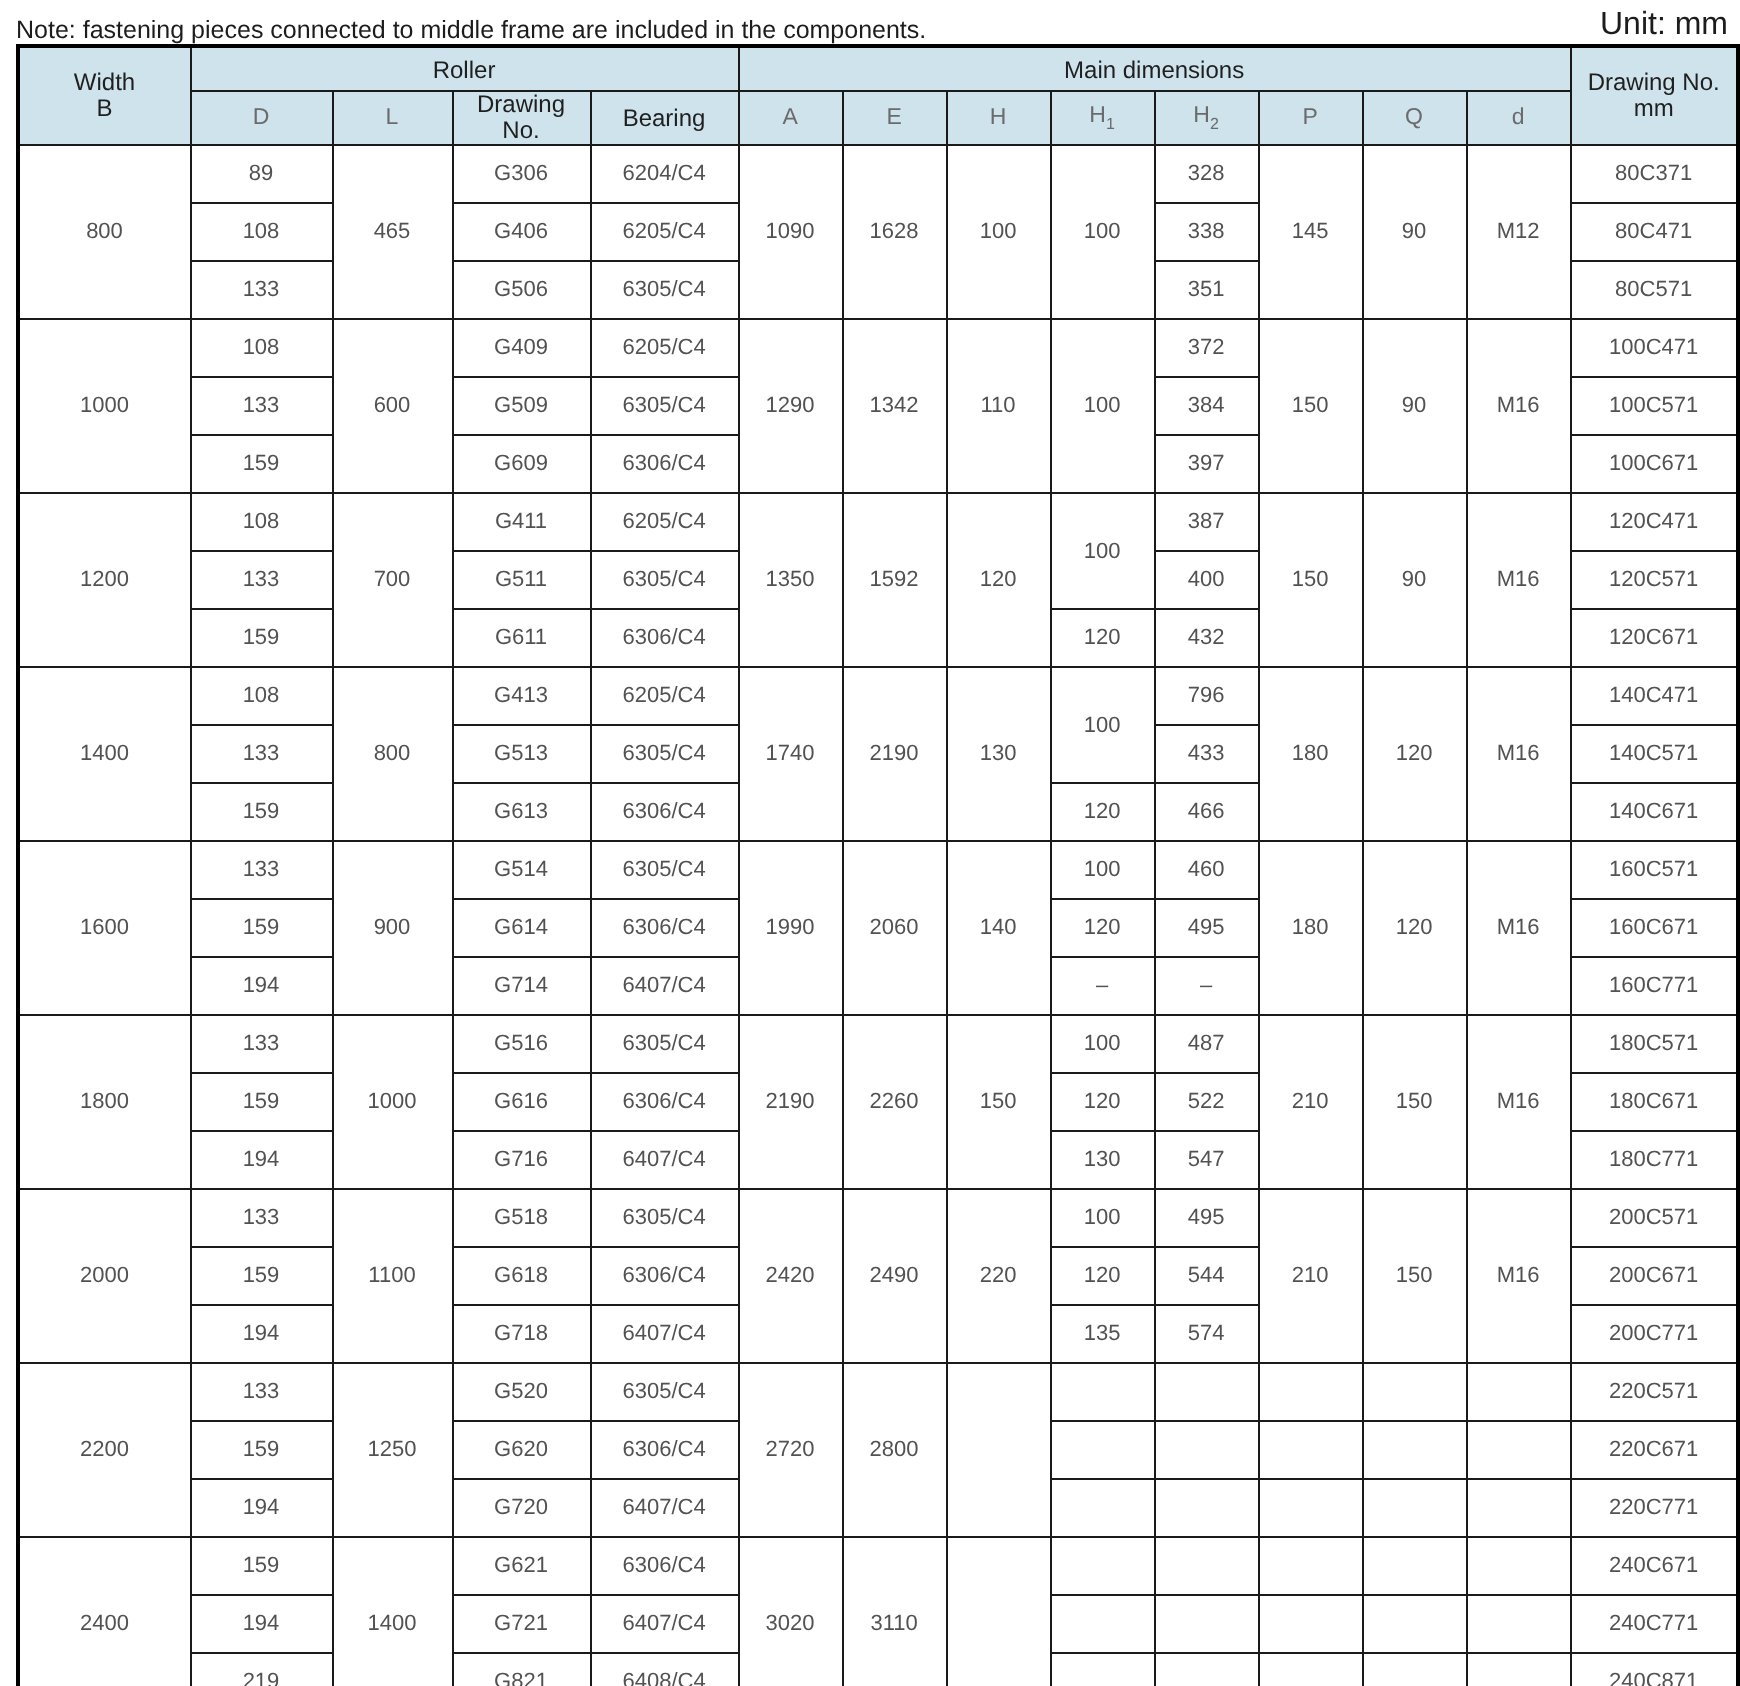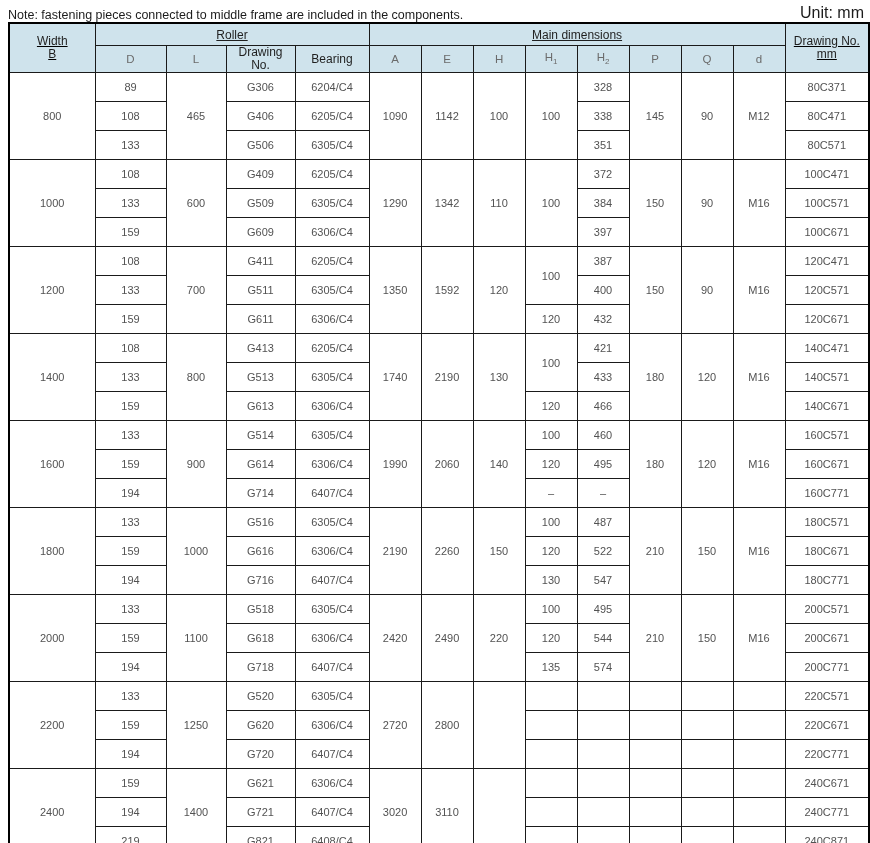--- a/index.html
+++ b/index.html
@@ -4,21 +4,21 @@
 <style>
   html,body{margin:0;padding:0;background:#ffffff;}
   body{width:870px;height:843px;font-family:"Liberation Sans",sans-serif;-webkit-font-smoothing:antialiased;}
   .page{position:relative;width:870px;height:843px;background:#fff;overflow:hidden;}
   .topbar{display:flex;justify-content:space-between;align-items:flex-end;margin:0 2px 0 8px;padding-top:3px;height:19px;}
   .note{font-size:12.5px;color:#1c1c1c;}
   .unit{font-size:16px;color:#1c1c1c;padding-right:4px;}
   table.spec{border-collapse:collapse;table-layout:fixed;margin-left:8px;width:860px;border:2px solid #000;border-bottom:3px solid #000;}
   .spec th,.spec td{border:1px solid #1a1a1a;text-align:center;vertical-align:middle;padding:0;overflow:hidden;white-space:nowrap;}
   .spec th{background:#cfe3ec;font-weight:normal;}
-  .hrow1 th{height:21px;text-decoration:underline;}
+  .hrow1 th{height:21px;}
   .hrow2 th{height:23px;}
   .grp{font-size:12px;color:#1f1f1f;margin-top:20px;}
   .two{font-size:12px;color:#1f1f1f;line-height:13px;}
   .letter{font-size:11.5px;color:#6b6b6b;}
   .letter sub{font-size:8px;}
   .spec td{height:28px;font-size:11px;color:#525252;}
 </style>
 </head>
 <body>
 
@@ -78,21 +78,21 @@
     </thead>
     <tbody>
 
       <tr>
         <td rowspan="3">800</td>
         <td>89</td>
         <td rowspan="3">465</td>
         <td>G306</td>
         <td>6204/C4</td>
         <td rowspan="3">1090</td>
-        <td rowspan="3">1142</td>
+        <td rowspan="3">1628</td>
         <td rowspan="3">100</td>
         <td rowspan="3">100</td>
         <td>328</td>
         <td rowspan="3">145</td>
         <td rowspan="3">90</td>
         <td rowspan="3">M12</td>
         <td>80C371</td>
       </tr>
       <tr>
         <td>108</td>
@@ -175,21 +175,21 @@
       <tr>
         <td rowspan="3">1400</td>
         <td>108</td>
         <td rowspan="3">800</td>
         <td>G413</td>
         <td>6205/C4</td>
         <td rowspan="3">1740</td>
         <td rowspan="3">2190</td>
         <td rowspan="3">130</td>
         <td rowspan="2">100</td>
-        <td>421</td>
+        <td>796</td>
         <td rowspan="3">180</td>
         <td rowspan="3">120</td>
         <td rowspan="3">M16</td>
         <td>140C471</td>
       </tr>
       <tr>
         <td>133</td>
         <td>G513</td>
         <td>6305/C4</td>
         <td>433</td>

